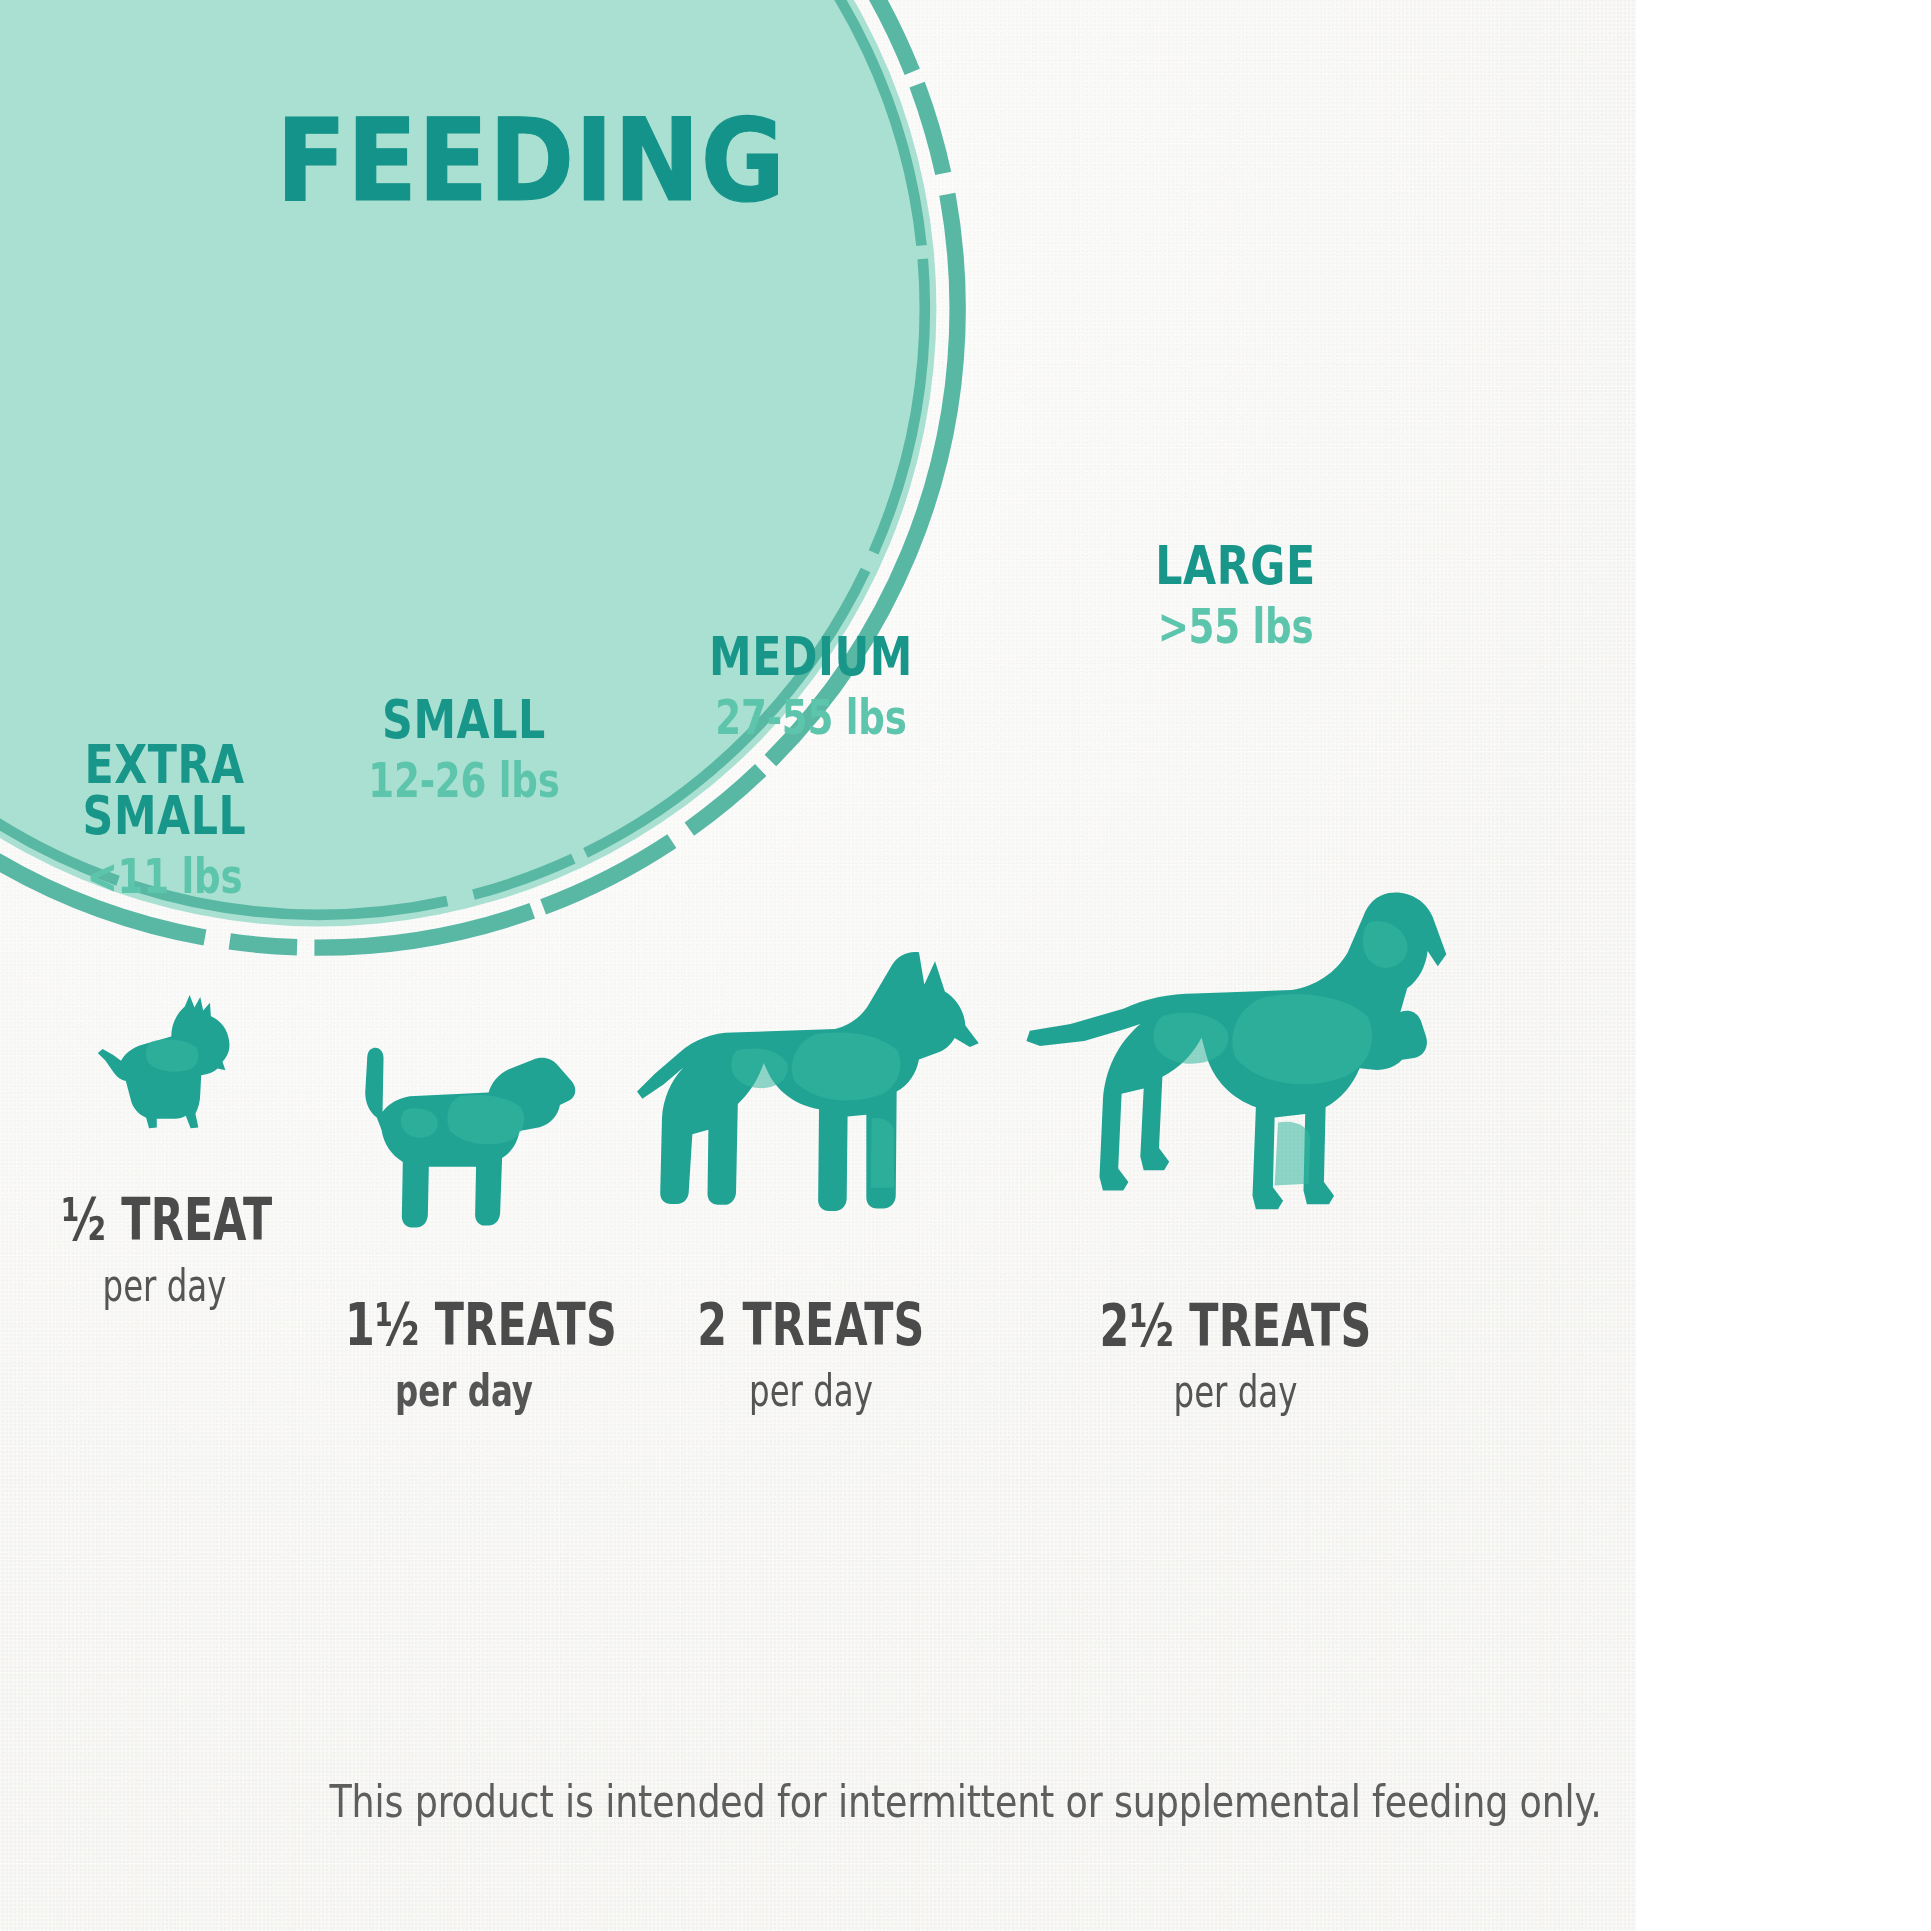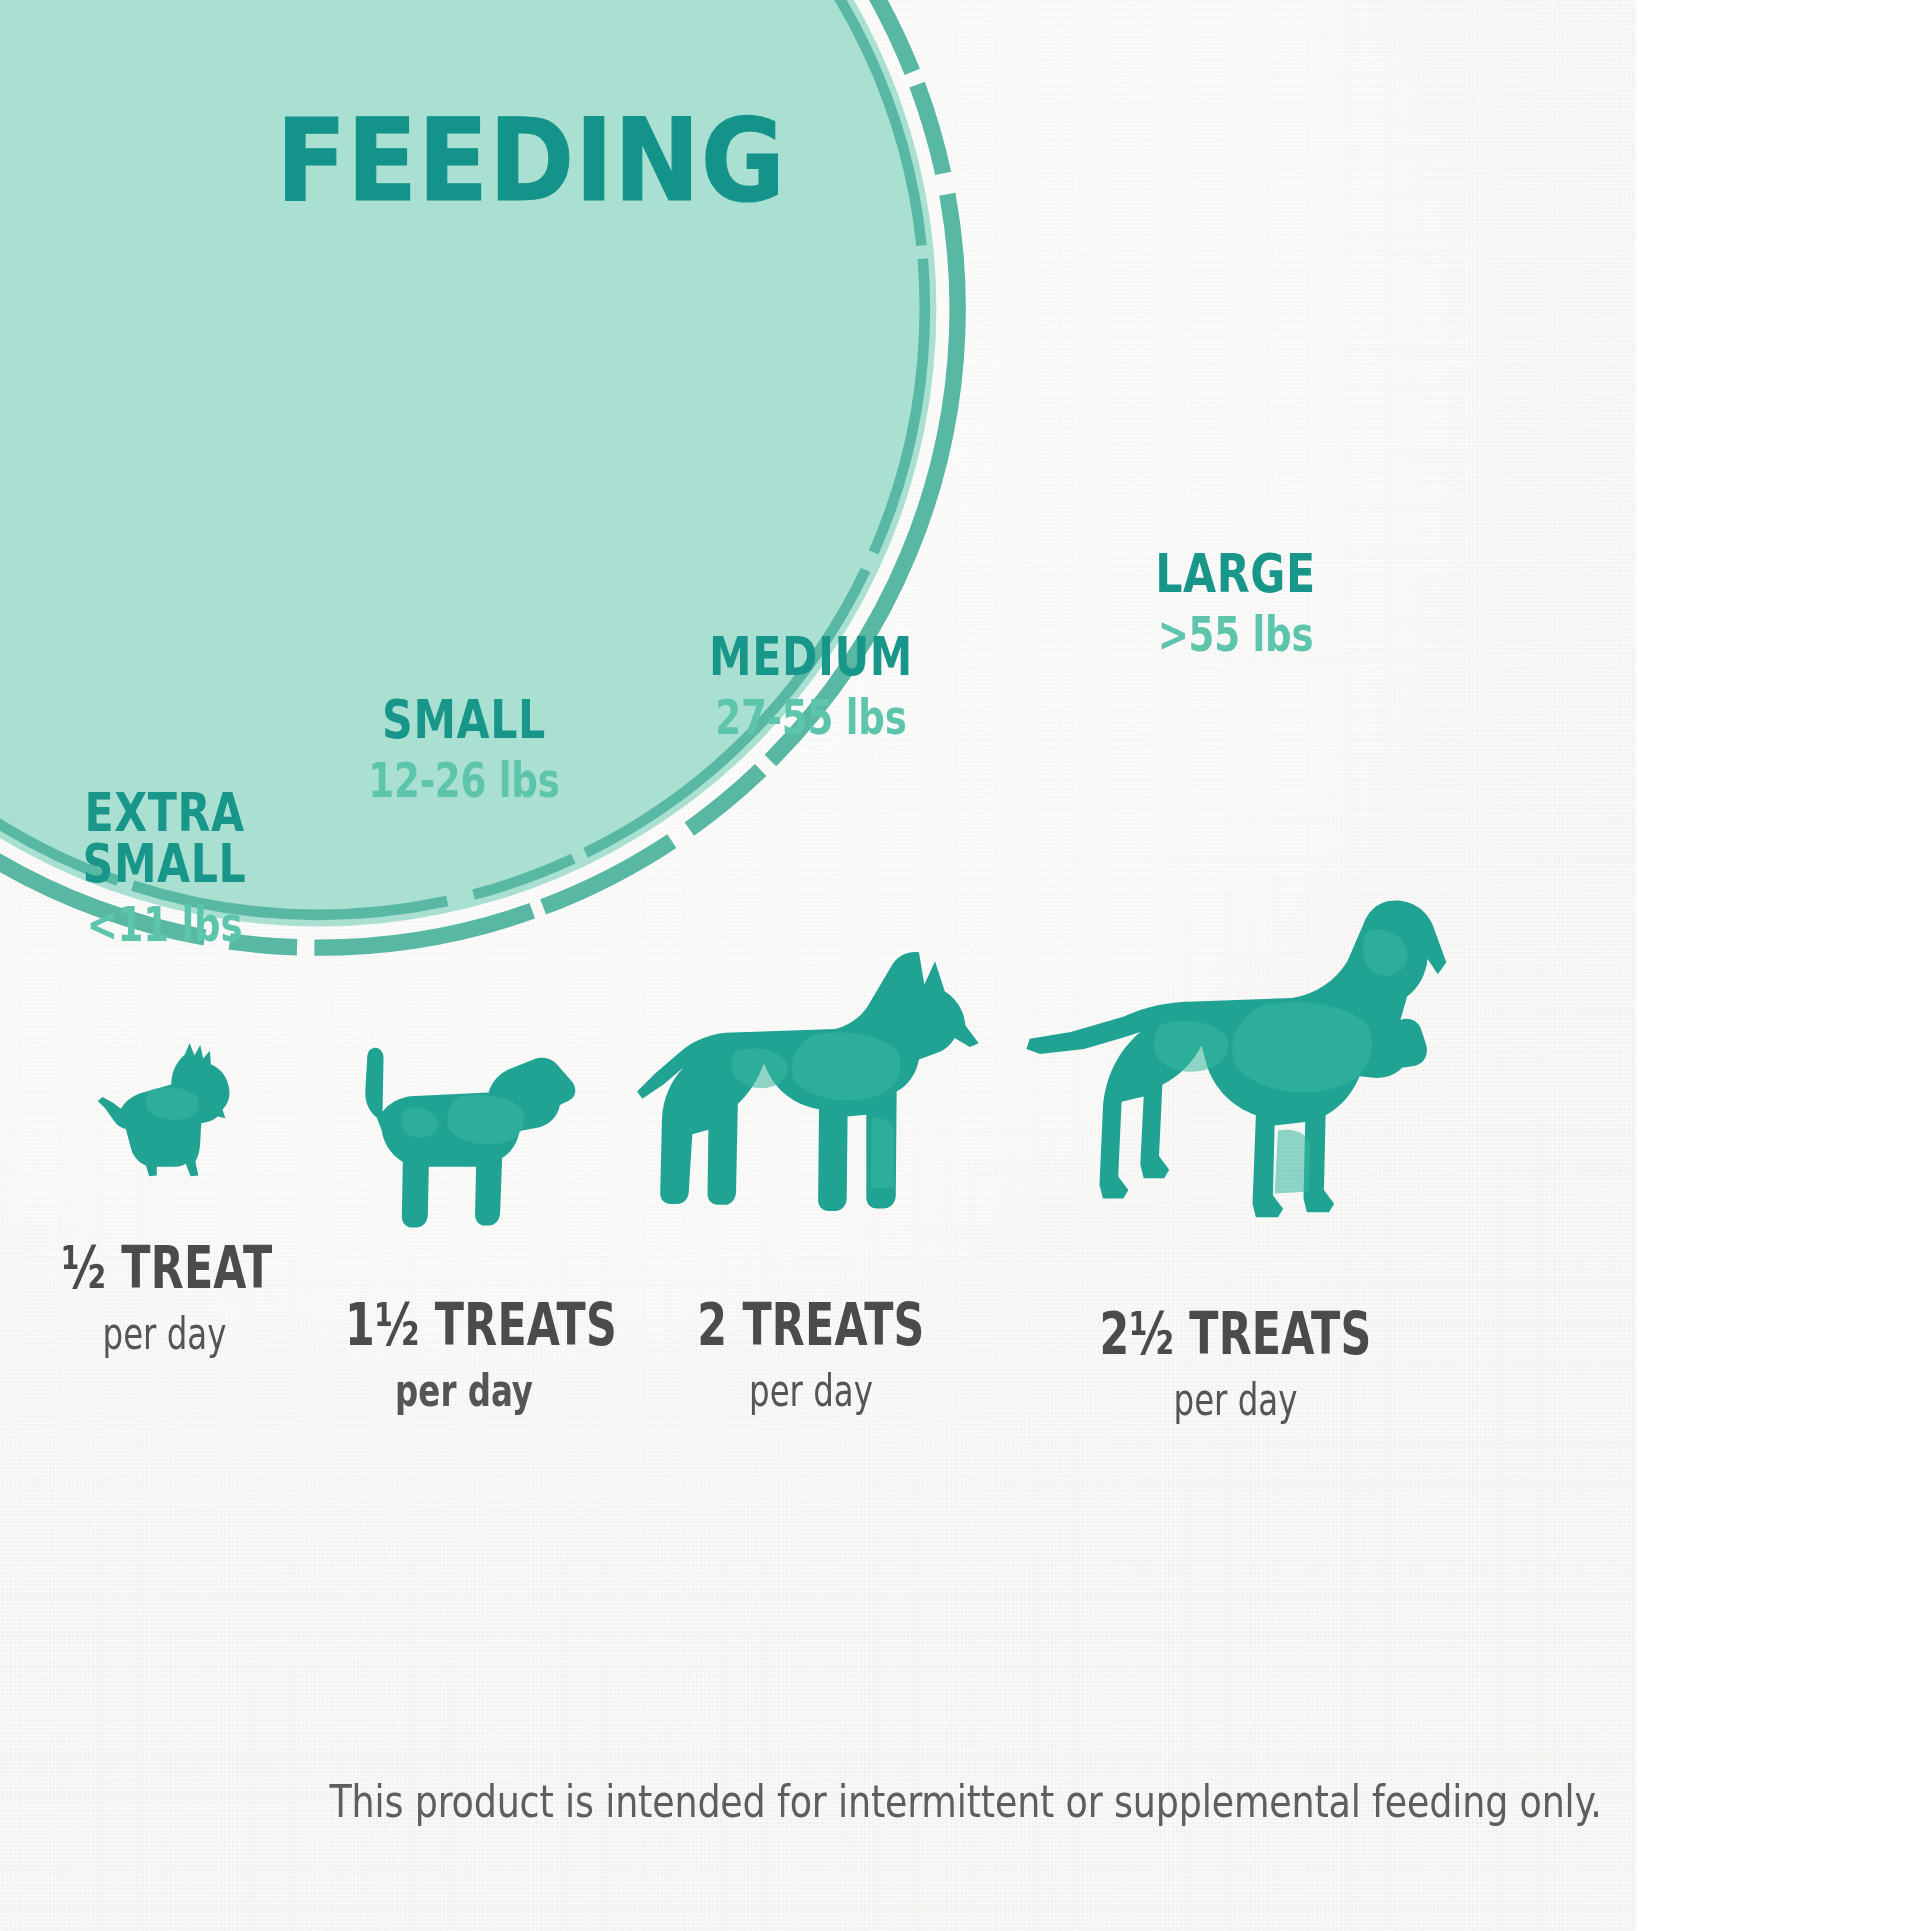--- a/index.html
+++ b/index.html
@@ -133,21 +133,21 @@
       <circle cx="710" cy="710" r="640" fill="#A9E0D1"></circle>
       <circle cx="710" cy="710" r="662" fill="none" stroke="#58B8A4" stroke-width="17" stroke-dasharray="520 14 96 22 150 12 230 18 70 26 310 16 180 30" stroke-linecap="butt"></circle>
       <circle cx="710" cy="710" r="628" fill="none" stroke="#58B8A4" stroke-width="11" stroke-dasharray="260 20 420 14 110 28 330 16 200 24 150 18" stroke-linecap="butt"></circle>
     </svg>
   </div>
 
   <div id="title-block">
     <span id="title-line1">FEEDING</span>
   </div>
 
-  <div class="col" style="left:39px; top:788px; width:251px;">
+  <div class="col" style="left:39px; top:740px; width:251px;">
 
     <div class="size-name">EXTRA
 SMALL</div>
     <div class="size-weight">&lt;11 lbs</div>
 
     <div class="dog-wrap" style="height:193px; margin-top:46px;">
       <svg width="145" height="150" viewBox="0 0 150 155">
         <g class="dog-body">
           <path d="M96 16 L101 4 L106 17 L112 6 L115 20 L122 12 L123 26
                    C133 30 141 40 142 53 C143 61 140 68 135 73
@@ -242,21 +242,21 @@
                    C124 158 108 148 106 134 C105 124 108 117 112 114 Z"></path>
           <path d="M263 190 C276 188 286 194 288 204 L288 268 L262 268 Z"></path>
         </g>
       </svg>
     </div>
 
     <div class="treat-amount" style="margin-top:50px;">2 TREATS</div>
     <div class="treat-per-day">per day</div>
   </div>
 
-  <div class="col" style="left:1023px; top:541px; width:425px;margin-top:8px;">
+  <div class="col" style="left:1023px; top:541px; width:425px;">
 
     <div class="size-name">LARGE</div>
     <div class="size-weight">&gt;55 lbs</div>
 
     <div class="dog-wrap" style="height:541px; margin-top:58px;">
       <svg width="483" height="386" viewBox="0 0 500 400">
         <g class="dog-body">
           <path d="M430 6 C452 2 474 14 482 34 L498 78 L488 92 L476 74
                    C474 92 466 108 452 118 L444 146
                    C454 142 464 146 468 156 L474 174

